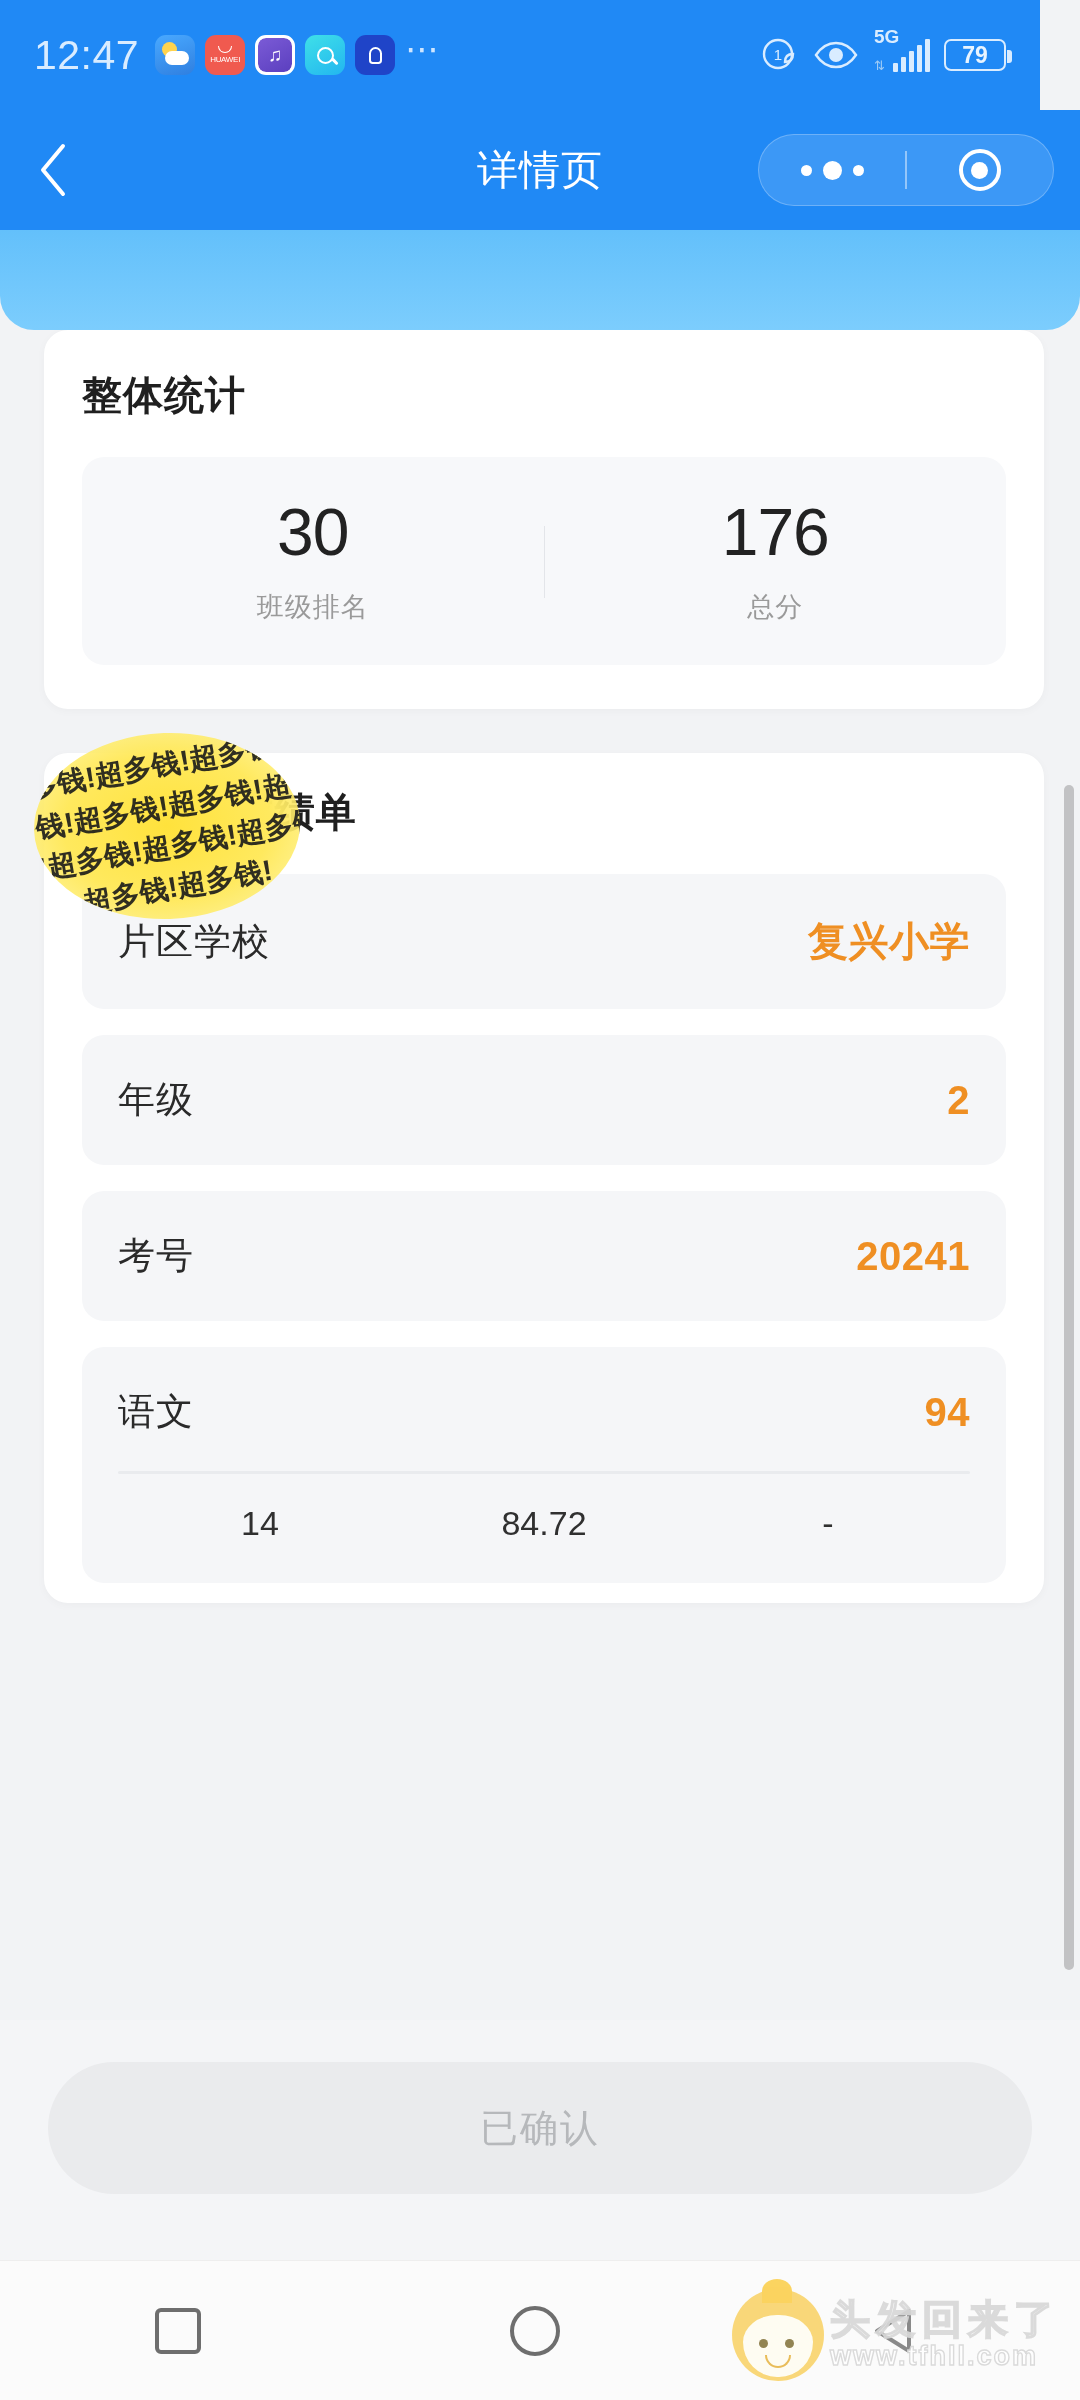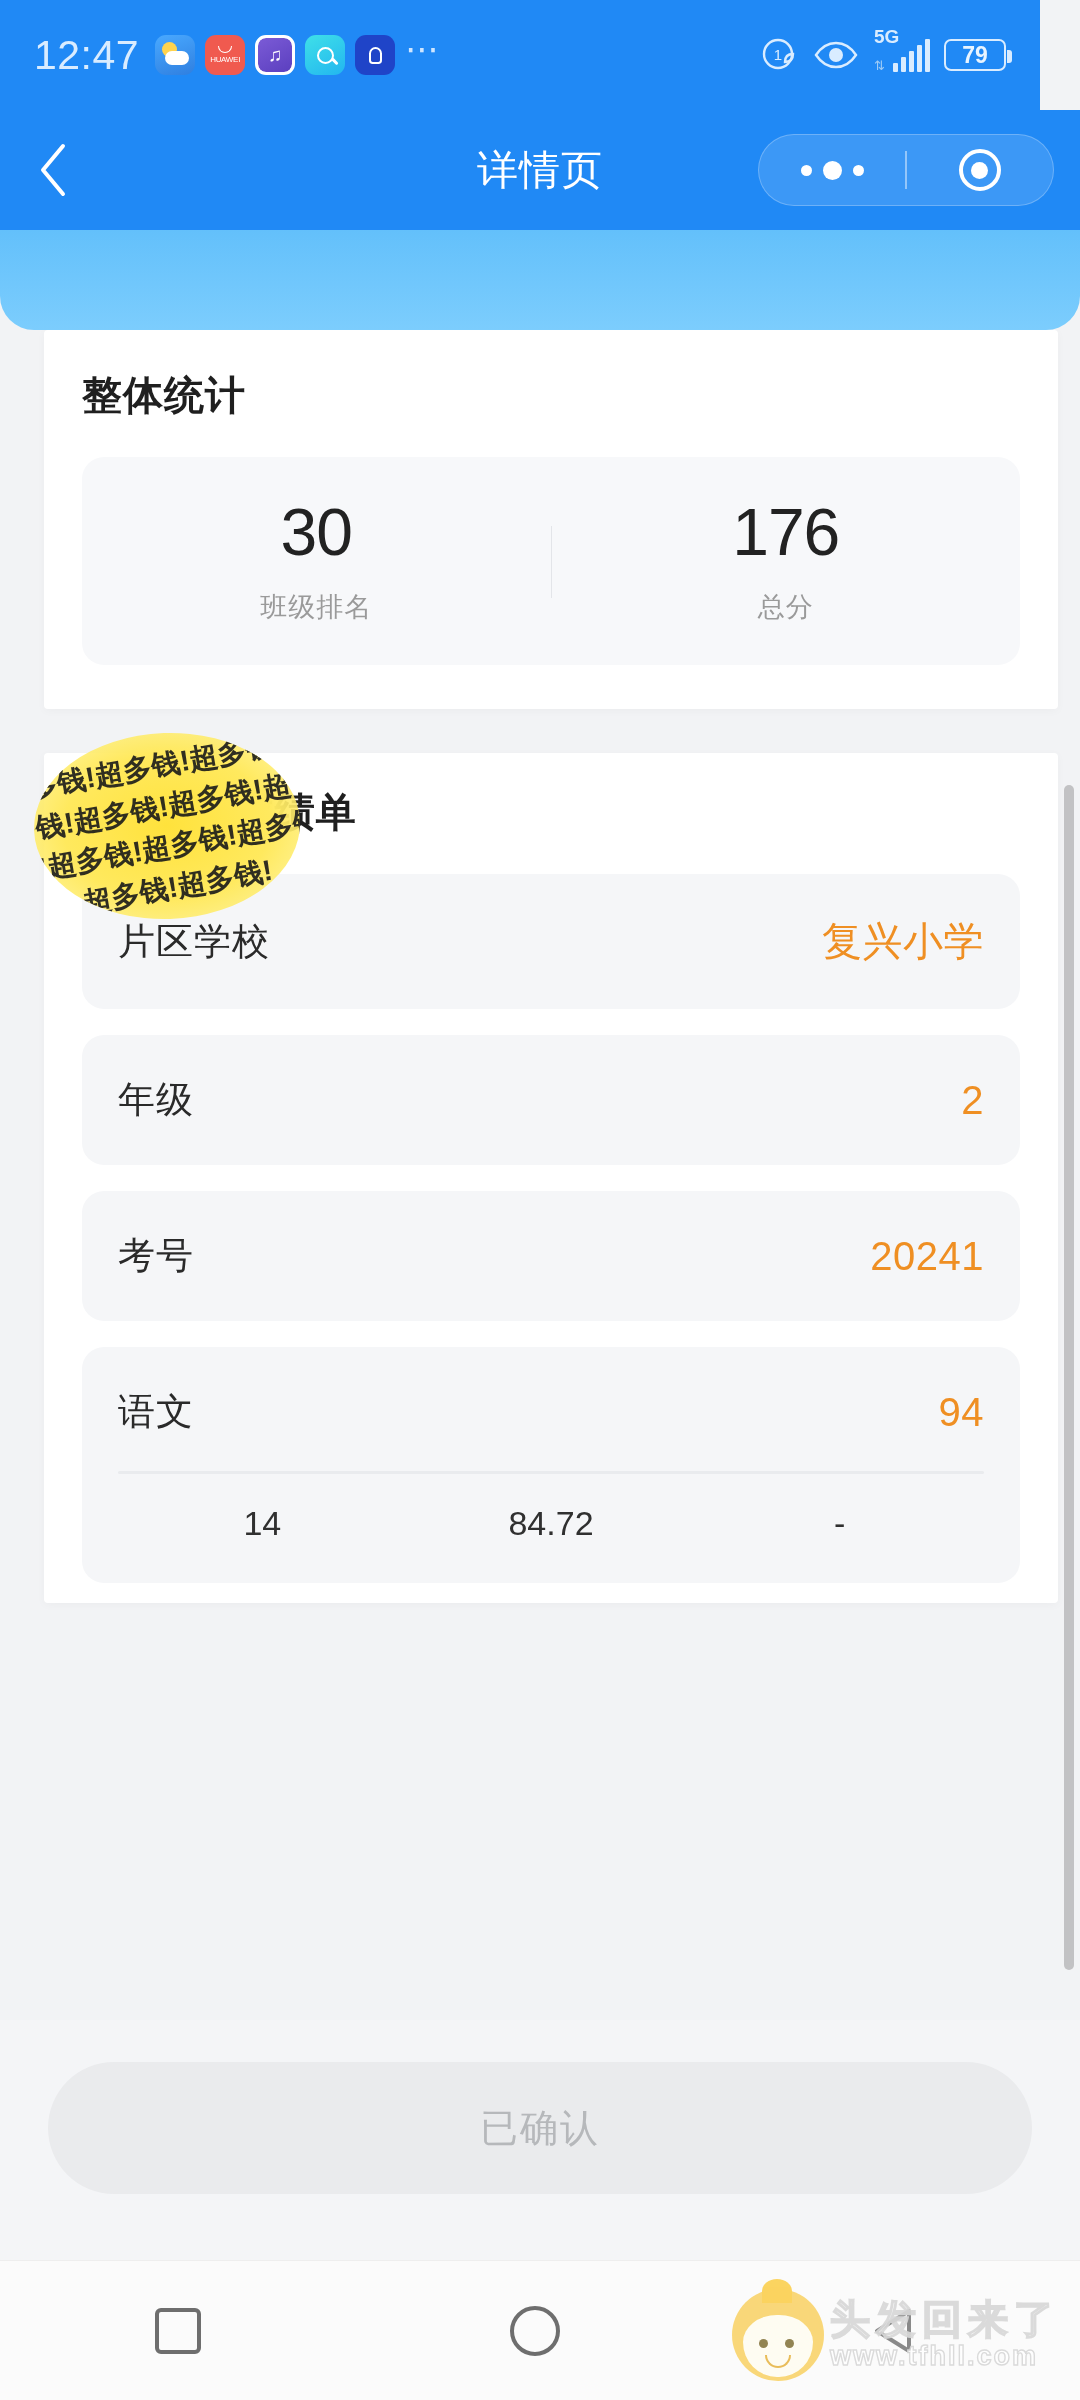--- a/index.html
+++ b/index.html
@@ -97,21 +97,21 @@
     border-radius:0 0 34px 34px;
   }
 
   
   .content{
     position:absolute; top:330px; left:0; width:1080px; height:1690px;
     background:#f2f3f5; overflow:hidden;
   }
 
   .card{
-    background:#ffffff; border-radius:4px; margin:0 22px 44px 44px;
+    background:#ffffff; border-radius:24px; margin:0 36px 44px 44px;
     box-shadow:0 2px 10px rgba(0,0,0,0.03);
   }
   .card-pad{ padding:38px 38px 44px 38px; }
 
   .card-title{
     font-size:40px; color:#1f1f1f; font-weight:700; letter-spacing:1px;
     margin-bottom:34px;
   }
 
   .stat-box{
@@ -129,21 +129,21 @@
     font-size:40px; color:#1f1f1f; font-weight:700; letter-spacing:1px;
     padding:32px 38px 8px 38px;
   }
   .rows{ padding:0 38px 20px 38px; }
   .row{
     background:#f5f6f8; border-radius:22px; margin-top:26px;
     display:flex; align-items:center; justify-content:space-between;
     padding:40px 36px;
   }
   .row-key{ font-size:37px; color:#2a2a2a; letter-spacing:1px; }
-  .row-val{ font-size:40px; color:#ef8f23; font-weight:400; letter-spacing:0.5px; }
+  .row-val{ font-size:40px; color:#ef8f23; font-weight:700; letter-spacing:0.5px; }
   .row-sub{ display:block; }
   .subj-head{ display:flex; align-items:center; justify-content:space-between; }
   .sub-line{ height:3px; background:#e9ebee; border-radius:2px; margin:34px 0 0 0; }
   .sub-cells{ display:flex; margin-top:30px; }
   .sub-cell{ flex:1; text-align:center; font-size:34px; color:#303030; }
 
   
   .sticker{
     position:absolute; left:-10px; top:-20px;
     width:266px; height:186px; border-radius:50%;

